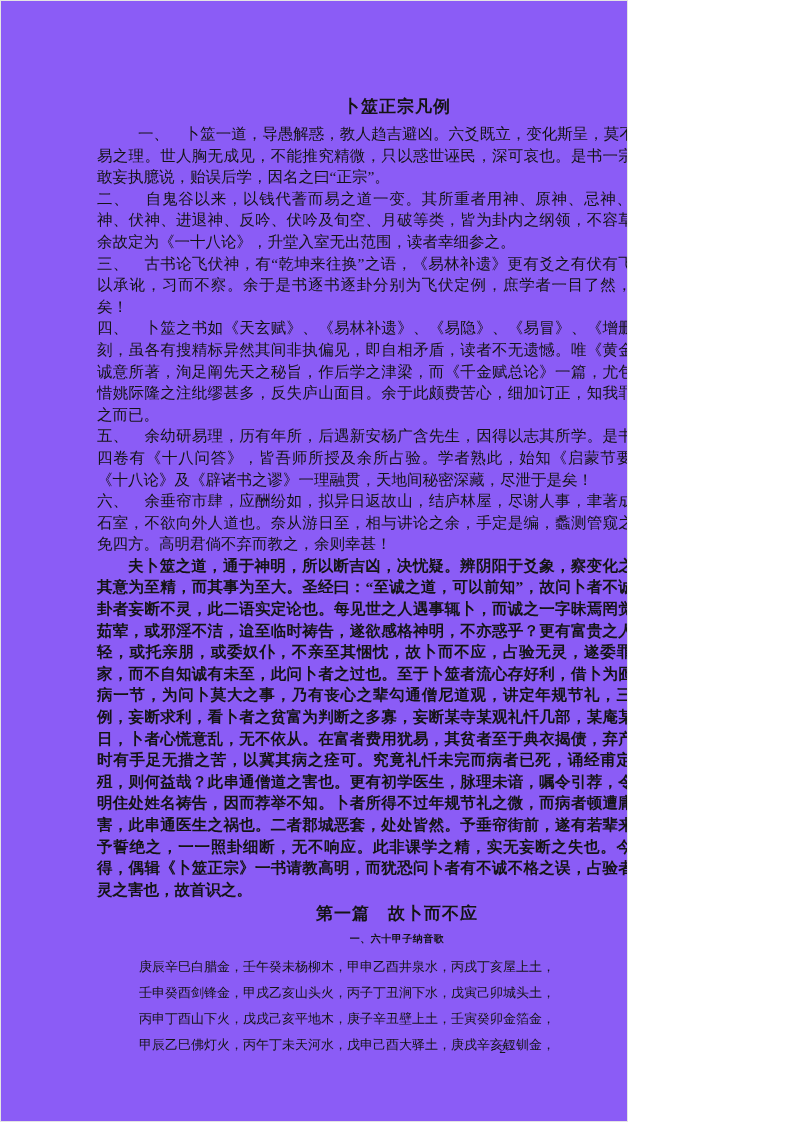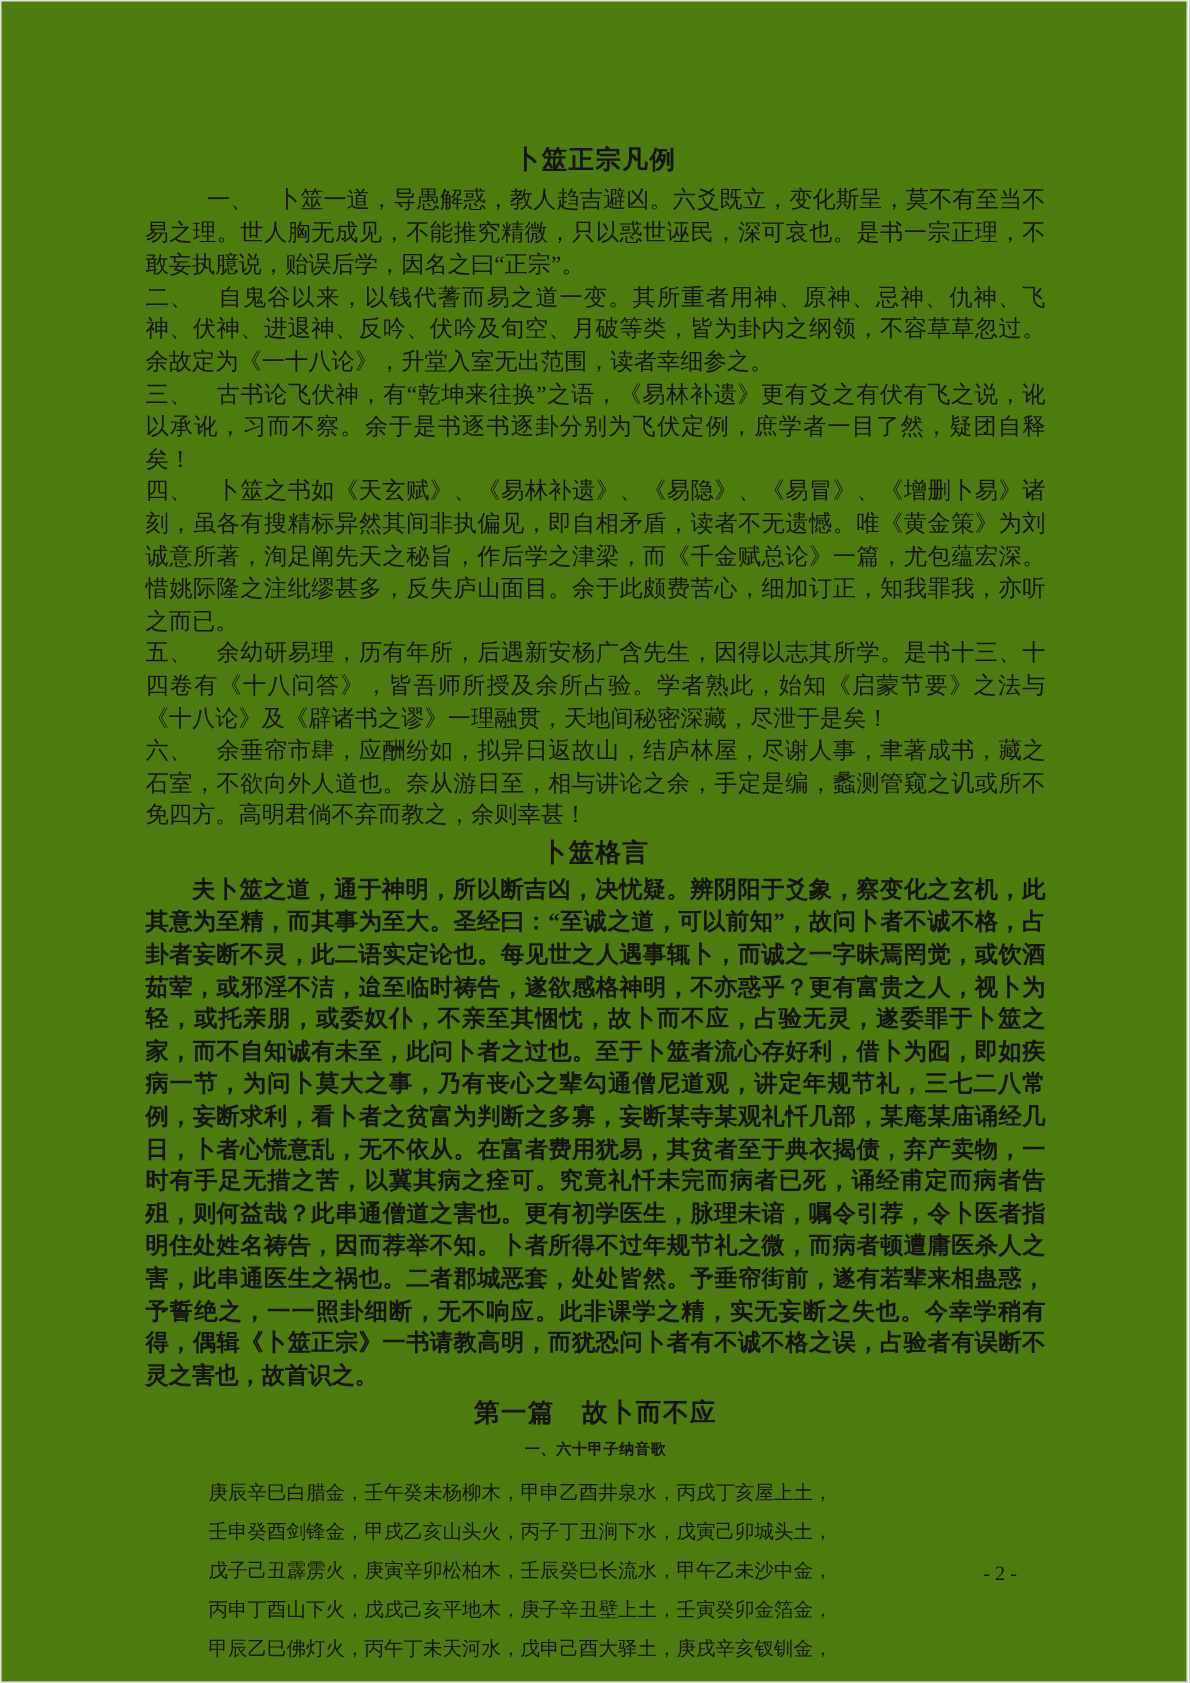--- a/index.html
+++ b/index.html
@@ -1,20 +1,20 @@
 <!DOCTYPE html>
 <html lang="zh"><head>
 <meta charset="utf-8">
 <style>
   html, body { margin: 0; padding: 0; background: #fff; }
   .page {
     position: relative;
-    width: 792px;
+    width: 628px;
     height: 1122px;
-    background: #4d7c0f;
+    background: #8b5cf6;
     box-sizing: border-box;
     border: 1px solid #e4e4e4;
     font-family: "Liberation Serif", "DejaVu Serif", serif;
     color: #141414;
     overflow: hidden;
   }
   .content {
     position: absolute;
     left: 96px;
     top: 95px;
@@ -79,31 +79,29 @@
 
     <h1 class="doc-title">卜筮正宗凡例</h1>
 
     <p class="body-para first-indent">一、　卜筮一道，导愚解惑，教人趋吉避凶。六爻既立，变化斯呈，莫不有至当不易之理。世人胸无成见，不能推究精微，只以惑世诬民，深可哀也。是书一宗正理，不敢妄执臆说，贻误后学，因名之曰“正宗”。</p>
     <p class="body-para">二、　自鬼谷以来，以钱代蓍而易之道一变。其所重者用神、原神、忌神、仇神、飞神、伏神、进退神、反吟、伏吟及旬空、月破等类，皆为卦内之纲领，不容草草忽过。余故定为《一十八论》，升堂入室无出范围，读者幸细参之。</p>
     <p class="body-para">三、　古书论飞伏神，有“乾坤来往换”之语，《易林补遗》更有爻之有伏有飞之说，讹以承讹，习而不察。余于是书逐书逐卦分别为飞伏定例，庶学者一目了然，疑团自释矣！</p>
     <p class="body-para">四、　卜筮之书如《天玄赋》、《易林补遗》、《易隐》、《易冒》、《增删卜易》诸刻，虽各有搜精标异然其间非执偏见，即自相矛盾，读者不无遗憾。唯《黄金策》为刘诚意所著，洵足阐先天之秘旨，作后学之津梁，而《千金赋总论》一篇，尤包蕴宏深。惜姚际隆之注纰缪甚多，反失庐山面目。余于此颇费苦心，细加订正，知我罪我，亦听之而已。</p>
     <p class="body-para">五、　余幼研易理，历有年所，后遇新安杨广含先生，因得以志其所学。是书十三、十四卷有《十八问答》，皆吾师所授及余所占验。学者熟此，始知《启蒙节要》之法与《十八论》及《辟诸书之谬》一理融贯，天地间秘密深藏，尽泄于是矣！</p>
     <p class="body-para">六、　余垂帘市肆，应酬纷如，拟异日返故山，结庐林屋，尽谢人事，聿著成书，藏之石室，不欲向外人道也。奈从游日至，相与讲论之余，手定是编，蠡测管窥之讥或所不免四方。高明君倘不弃而教之，余则幸甚！</p>
 
-    <h2 class="section-title">卜筮格言</h2>
 
     <p class="body-para geyan-indent">夫卜筮之道，通于神明，所以断吉凶，决忧疑。辨阴阳于爻象，察变化之玄机，此其意为至精，而其事为至大。圣经曰：“至诚之道，可以前知”，故问卜者不诚不格，占卦者妄断不灵，此二语实定论也。每见世之人遇事辄卜，而诚之一字昧焉罔觉，或饮酒茹荤，或邪淫不洁，迨至临时祷告，遂欲感格神明，不亦惑乎？更有富贵之人，视卜为轻，或托亲朋，或委奴仆，不亲至其悃忱，故卜而不应，占验无灵，遂委罪于卜筮之家，而不自知诚有未至，此问卜者之过也。至于卜筮者流心存好利，借卜为囮，即如疾病一节，为问卜莫大之事，乃有丧心之辈勾通僧尼道观，讲定年规节礼，三七二八常例，妄断求利，看卜者之贫富为判断之多寡，妄断某寺某观礼忏几部，某庵某庙诵经几日，卜者心慌意乱，无不依从。在富者费用犹易，其贫者至于典衣揭债，弃产卖物，一时有手足无措之苦，以冀其病之痊可。究竟礼忏未完而病者已死，诵经甫定而病者告殂，则何益哉？此串通僧道之害也。更有初学医生，脉理未谙，嘱令引荐，令卜医者指明住处姓名祷告，因而荐举不知。卜者所得不过年规节礼之微，而病者顿遭庸医杀人之害，此串通医生之祸也。二者郡城恶套，处处皆然。予垂帘街前，遂有若辈来相蛊惑，予誓绝之，一一照卦细断，无不响应。此非课学之精，实无妄断之失也。今幸学稍有得，偶辑《卜筮正宗》一书请教高明，而犹恐问卜者有不诚不格之误，占验者有误断不灵之害也，故首识之。</p>
 
     <h2 class="section-title">第一篇　故卜而不应</h2>
     <h3 class="subsection-title">一、六十甲子纳音歌</h3>
 
     <div class="nayin-block">
       <p class="nayin-line">庚辰辛巳白腊金，壬午癸未杨柳木，甲申乙酉井泉水，丙戌丁亥屋上土，</p>
       <p class="nayin-line">壬申癸酉剑锋金，甲戌乙亥山头火，丙子丁丑涧下水，戊寅己卯城头土，</p>
-      <p class="nayin-line">戊子己丑霹雳火，庚寅辛卯松柏木，壬辰癸巳长流水，甲午乙未沙中金，</p>
       <p class="nayin-line">丙申丁酉山下火，戊戌己亥平地木，庚子辛丑壁上土，壬寅癸卯金箔金，</p>
       <p class="nayin-line">甲辰乙巳佛灯火，丙午丁未天河水，戊申己酉大驿土，庚戌辛亥钗钏金，</p>
     </div>
 
   </div>
 
   <div class="page-number">- 2 -</div>
 </div>
 
 </body></html>

